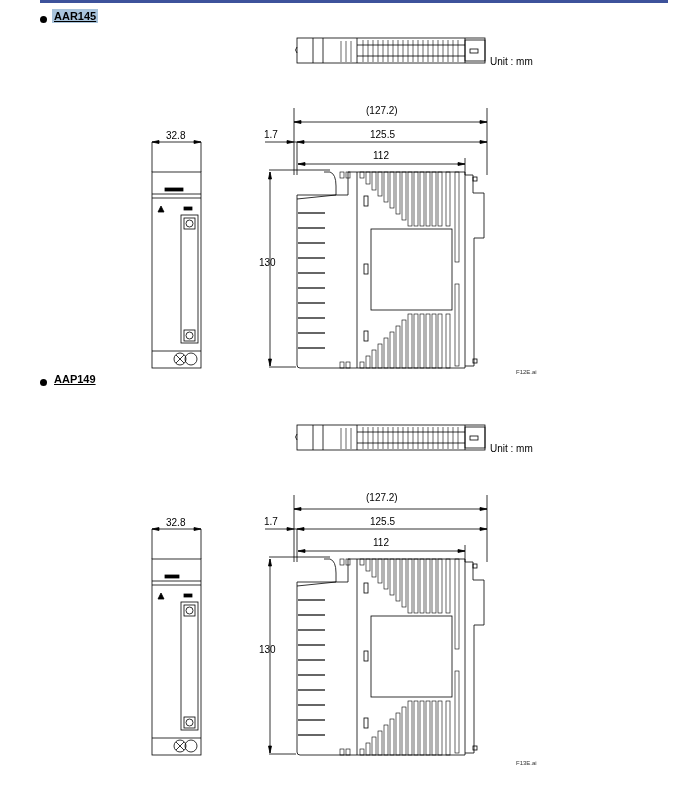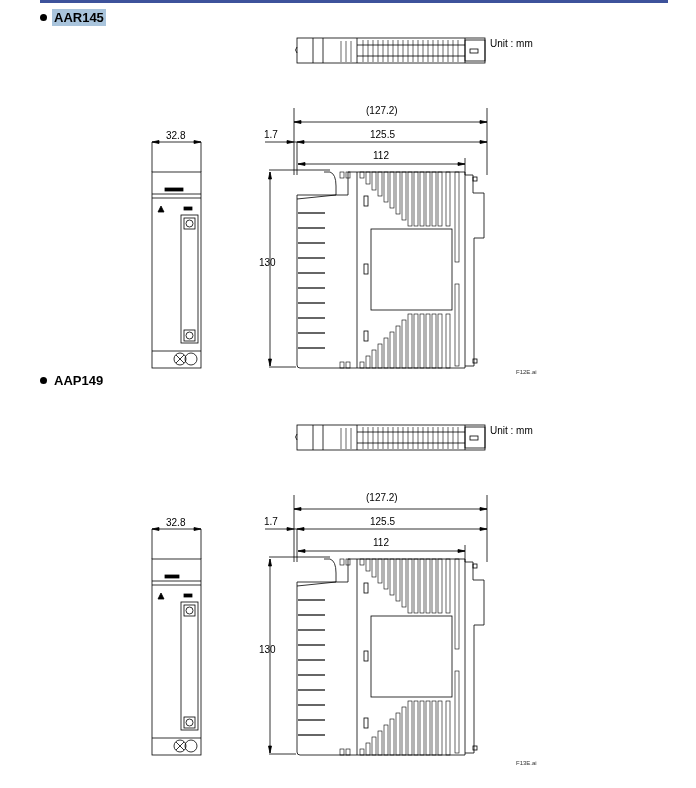--- a/index.html
+++ b/index.html
@@ -1,26 +1,26 @@
 <!DOCTYPE html>
 <html><head>
 <meta charset="utf-8">
 <style>
   html, body { margin: 0; padding: 0; background: #ffffff; }
   body { width: 696px; height: 788px; position: relative; overflow: hidden;
          font-family: "Liberation Sans", sans-serif; color: #000; }
   .topbar { position: absolute; left: 40px; top: 0; width: 628px; height: 3px; background: #3d529b; }
-  .section-title { position: absolute; left: 40px; font-weight: bold; font-size: 13px; display: flex; align-items: center; }
+  .section-title { position: absolute; left: 40px; font-weight: bold; font-size: 11px; display: flex; align-items: flex-end; text-decoration: underline; }
   .bullet { width: 7px; height: 7px; border-radius: 50%; background: #000; margin-right: 5px; display: inline-block; }
   .title-text { padding: 1px 2px; }
   .title-text.hl { background: #a9c4dc; }
   .fig { position: absolute; left: 0; width: 696px; height: 380px; }
   .fig svg { position: absolute; left: 0; top: 0; }
   .lbl { position: absolute; font-size: 10px; white-space: nowrap; }
-  .unit { font-size: 10px; }
+  .unit { font-size: 10px; margin-top: 18px; }
   .fname { font-size: 6px; color: #333; }
 </style>
 </head>
 <body>
 
 <div class="topbar"></div>
 
 <div class="section-title" style="top:9px;">
   <span class="bullet"></span>
   <span class="title-text hl">AAR145</span>

